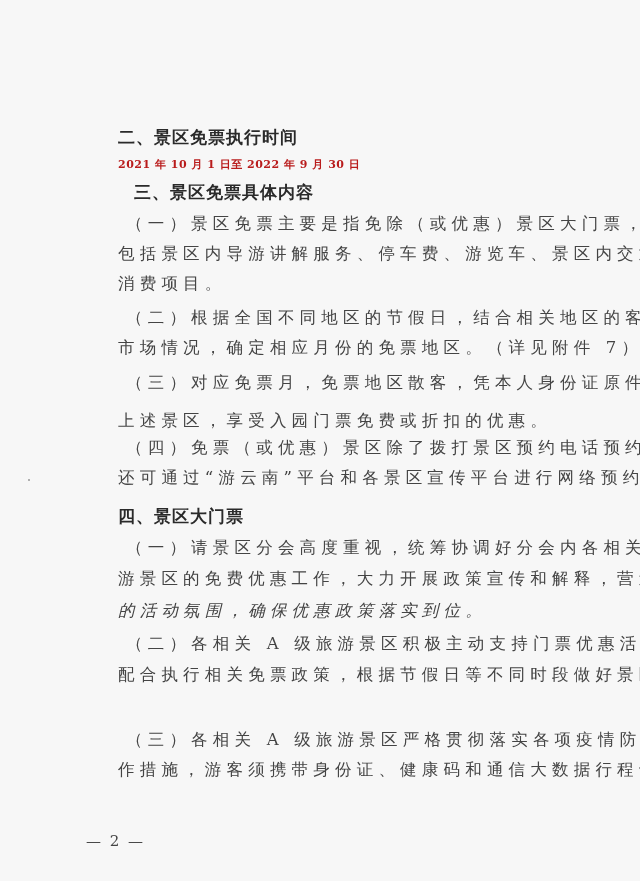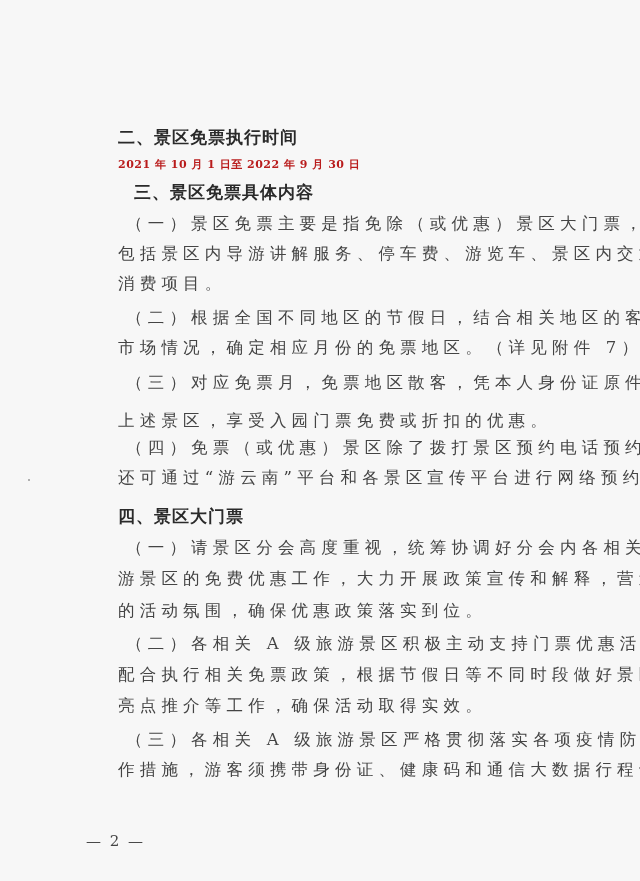--- a/index.html
+++ b/index.html
@@ -57,24 +57,23 @@
   <div class="line indent" style="top:365px;">（三）对应免票月，免票地区散客，凭本人身份证原件到</div>
   <div class="line" style="top:395px;margin-top:8px;">上述景区，享受入园门票免费或折扣的优惠。</div>
 
   <div class="line indent" style="top:430px;">（四）免票（或优惠）景区除了拨打景区预约电话预约，</div>
   <div class="line" style="top:460px;">还可通过“游云南”平台和各景区宣传平台进行网络预约。</div>
 
   <div class="line heading" style="top:498px;left:118px;">四、景区大门票</div>
 
   <div class="line indent" style="top:530px;">（一）请景区分会高度重视，统筹协调好分会内各相关旅</div>
   <div class="line" style="top:561px;">游景区的免费优惠工作，大力开展政策宣传和解释，营造良好</div>
-  <div class="line" style="top:593px;">的活动氛围，确保优惠政策落实到位。</div>
+  <div class="line" style="top:593px;font-style:italic;">的活动氛围，确保优惠政策落实到位。</div>
 
   <div class="line indent" style="top:626px;">（二）各相关 A 级旅游景区积极主动支持门票优惠活动，</div>
   <div class="line" style="top:657px;">配合执行相关免票政策，根据节假日等不同时段做好景区资源</div>
-  <div class="line" style="top:688px;">亮点推介等工作，确保活动取得实效。</div>
 
   <div class="line indent" style="top:722px;">（三）各相关 A 级旅游景区严格贯彻落实各项疫情防控工</div>
   <div class="line" style="top:752px;">作措施，游客须携带身份证、健康码和通信大数据行程卡等有</div>
 
   <div class="dot"></div>
   <div class="page-num">— 2 —</div>
 </div>
 
 </body></html>

